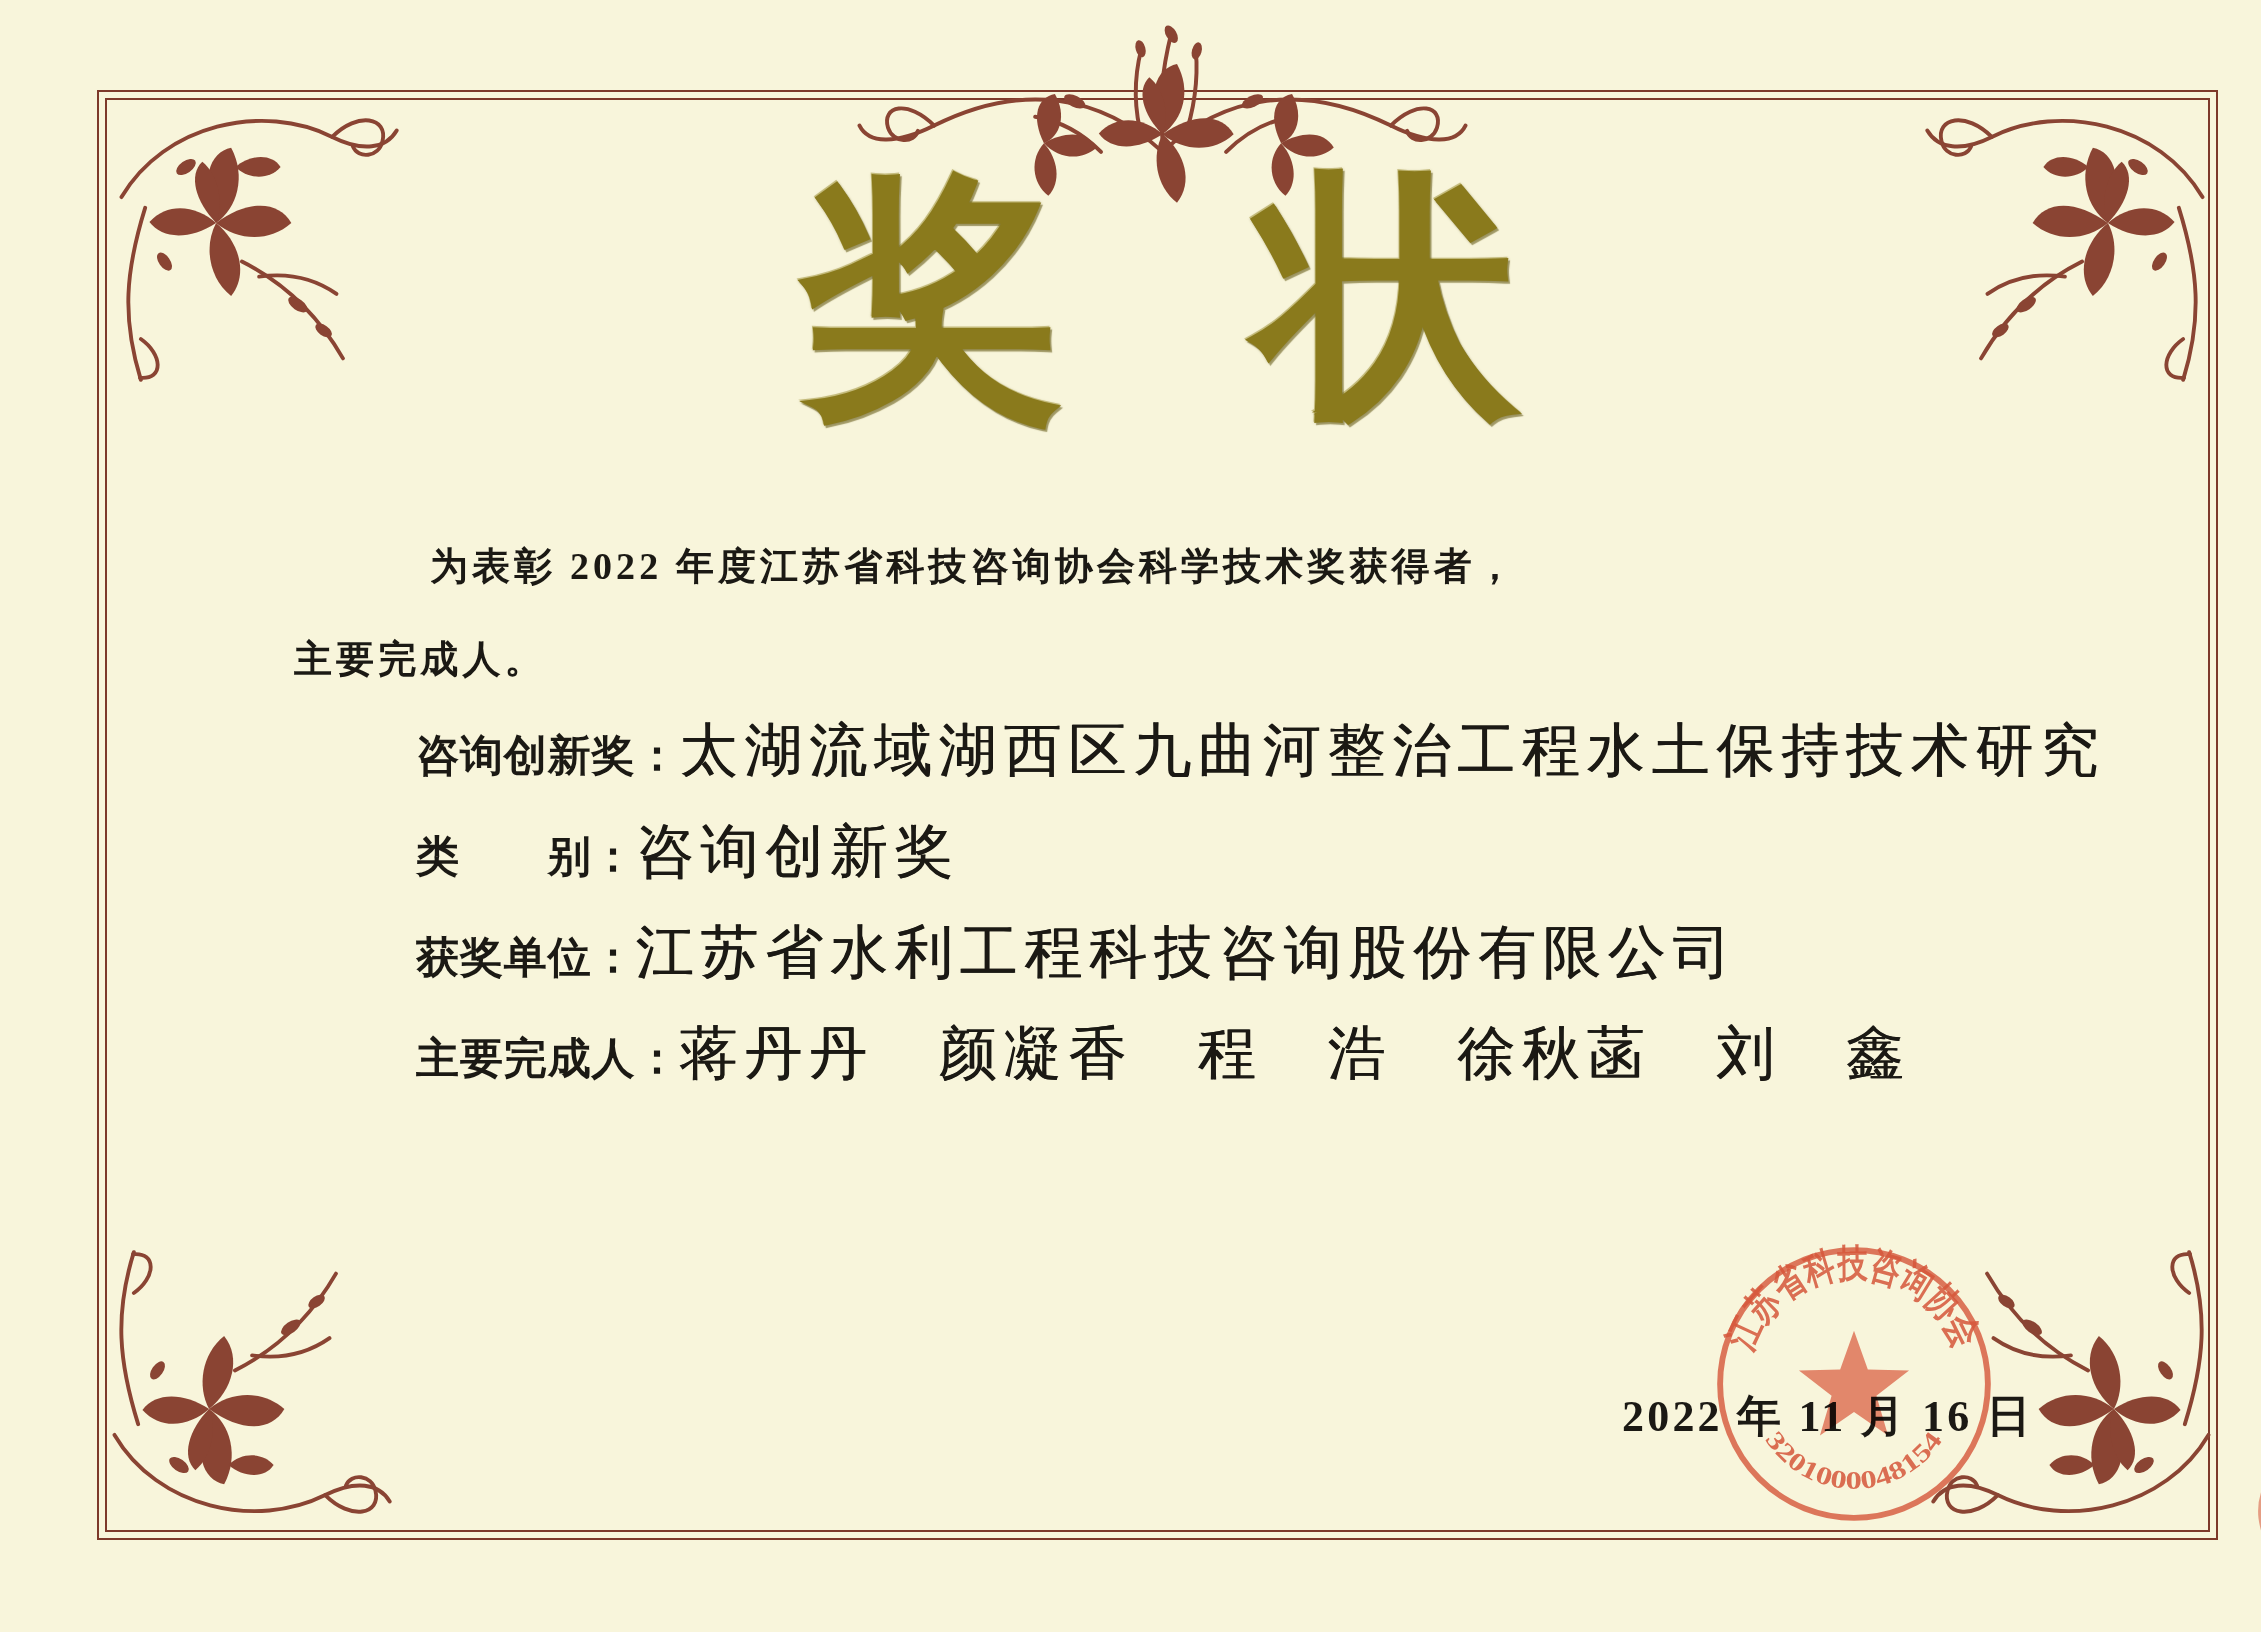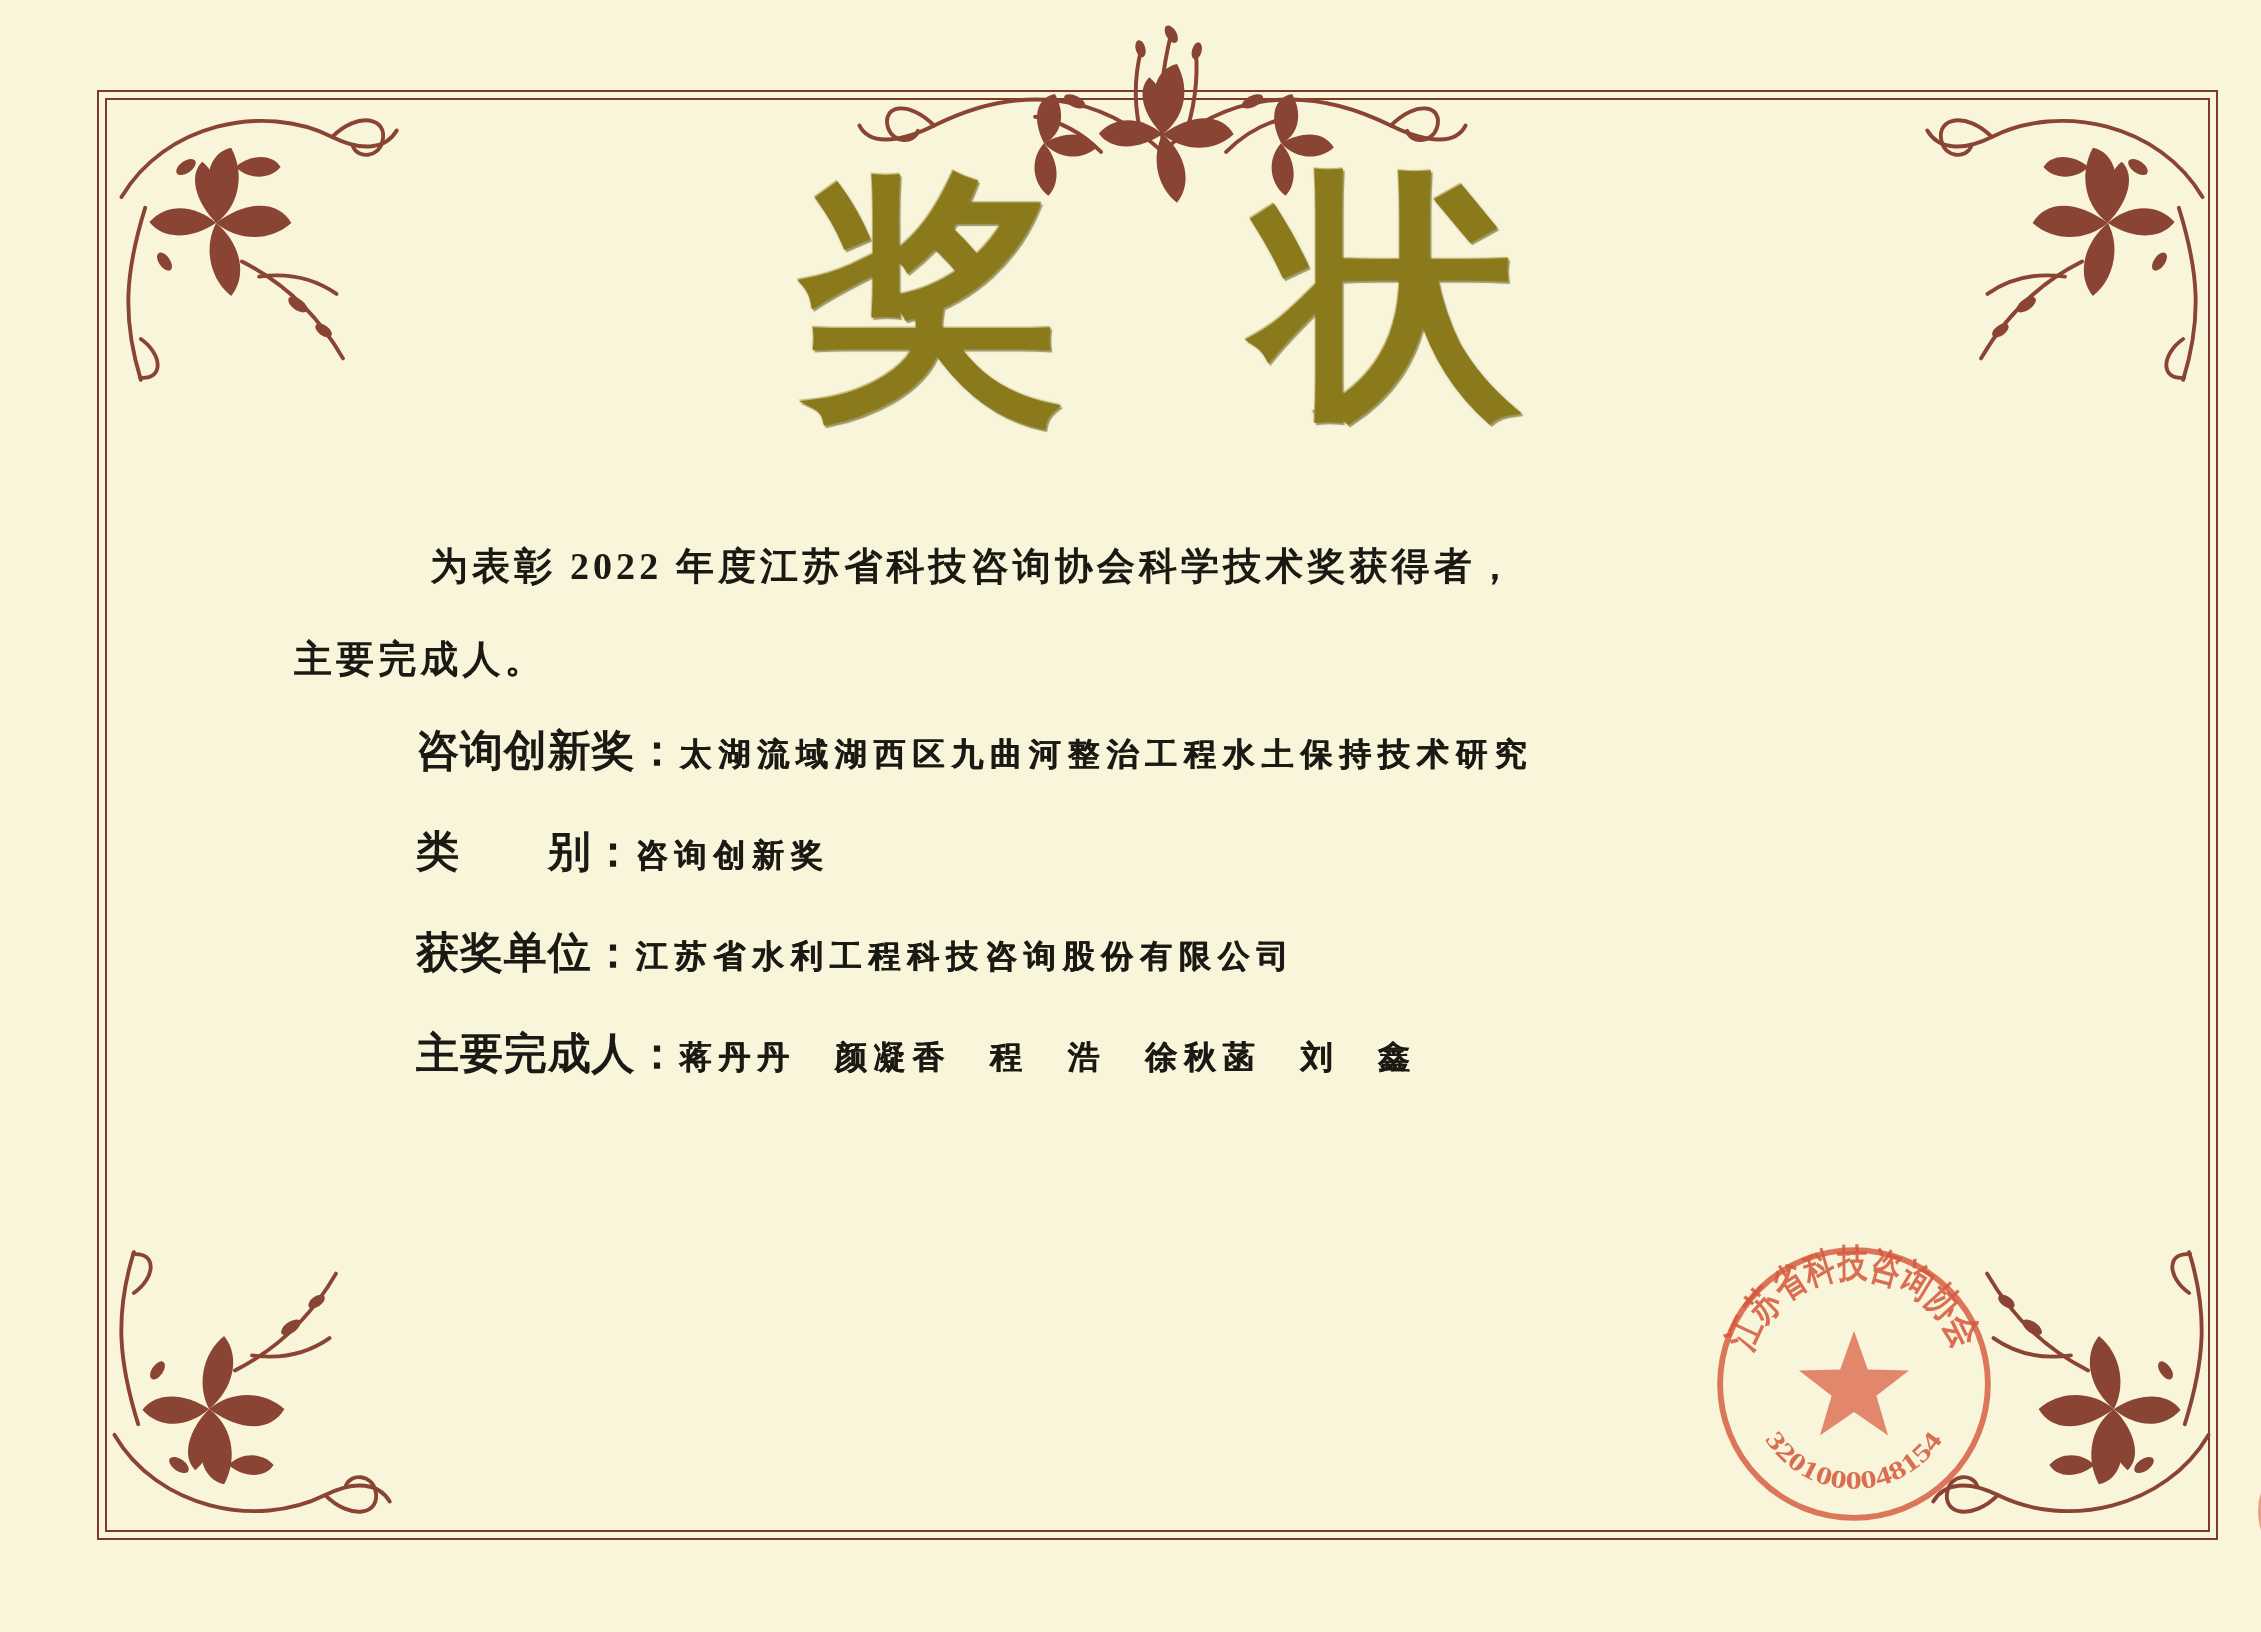--- a/index.html
+++ b/index.html
@@ -40,21 +40,21 @@
   }
   .body-text .line1{text-indent:136px;}
   
   .fields{position:absolute;left:416px;top:722px;width:1628px;}
   .frow{height:58px;line-height:58px;margin-bottom:43px;white-space:nowrap;}
   .flabel{
     display:inline-block;min-width:217px;
     font-size:43px;font-weight:bold;letter-spacing:0.9px;vertical-align:baseline;
   }
   .fvalue{
-    font-size:32px;font-weight:bold;letter-spacing:6.8px;vertical-align:baseline;
+    font-size:58px;font-weight:normal;letter-spacing:6.8px;vertical-align:baseline;
     text-shadow:0.7px 0 0 #1b1914;
     text-align:right;
   }
   
   .certno{position:absolute;left:421px;top:1354px;font-size:42px;font-weight:bold;letter-spacing:1.4px;white-space:nowrap;}
   .issuer{position:absolute;left:1546px;top:1316px;font-size:43px;font-weight:bold;letter-spacing:1.8px;white-space:nowrap;}
   .date{position:absolute;left:1622px;top:1387px;font-size:44px;font-weight:bold;letter-spacing:3.2px;white-space:nowrap;}
   
   .seal{position:absolute;left:1707px;top:1237px;mix-blend-mode:multiply;}
   .seal text{font-family:"Liberation Serif","DejaVu Serif",serif;font-weight:bold;}
@@ -163,20 +163,21 @@
     </div>
     <div class="frow">
       <span class="flabel">获奖单位：</span><span class="fvalue">江苏省水利工程科技咨询股份有限公司</span>
     </div>
     <div class="frow">
       <span class="flabel">主要完成人：</span><span class="fvalue">蒋丹丹　颜凝香　程　浩　徐秋菡　刘　鑫</span>
     </div>
   </div>
 
 
+  <div class="date">2022 年 11 月 16 日</div>
 
   <svg class="seal" width="294" height="294" viewBox="0 0 650 650" xmlns="http://www.w3.org/2000/svg" xmlns:xlink="http://www.w3.org/1999/xlink">
     <defs>
       <path id="sealArcTop" d="M 97.5 255.5 A 238 238 0 0 1 552.5 255.5"></path>
       <path id="sealArcBottom" d="M 120.2 433.9 A 232 232 0 0 0 529.8 433.9"></path>
     </defs>
     <circle cx="325" cy="325" r="296" fill="none" stroke="#dc5a44" stroke-width="13" opacity="0.8"></circle>
     <polygon fill="#e4705c" opacity="0.8" points="325,207 355.6,292.9 446.7,295.4 374.5,351.1 400.3,438.6 325,387 249.7,438.6 275.5,351.1 203.3,295.4 294.4,292.9"></polygon>
     <text font-size="86" fill="#dc5a44" opacity="0.85">
       <textPath href="#sealArcTop" xlink:href="#sealArcTop" startOffset="0" textLength="600" lengthAdjust="spacingAndGlyphs">江苏省科技咨询协会</textPath>

